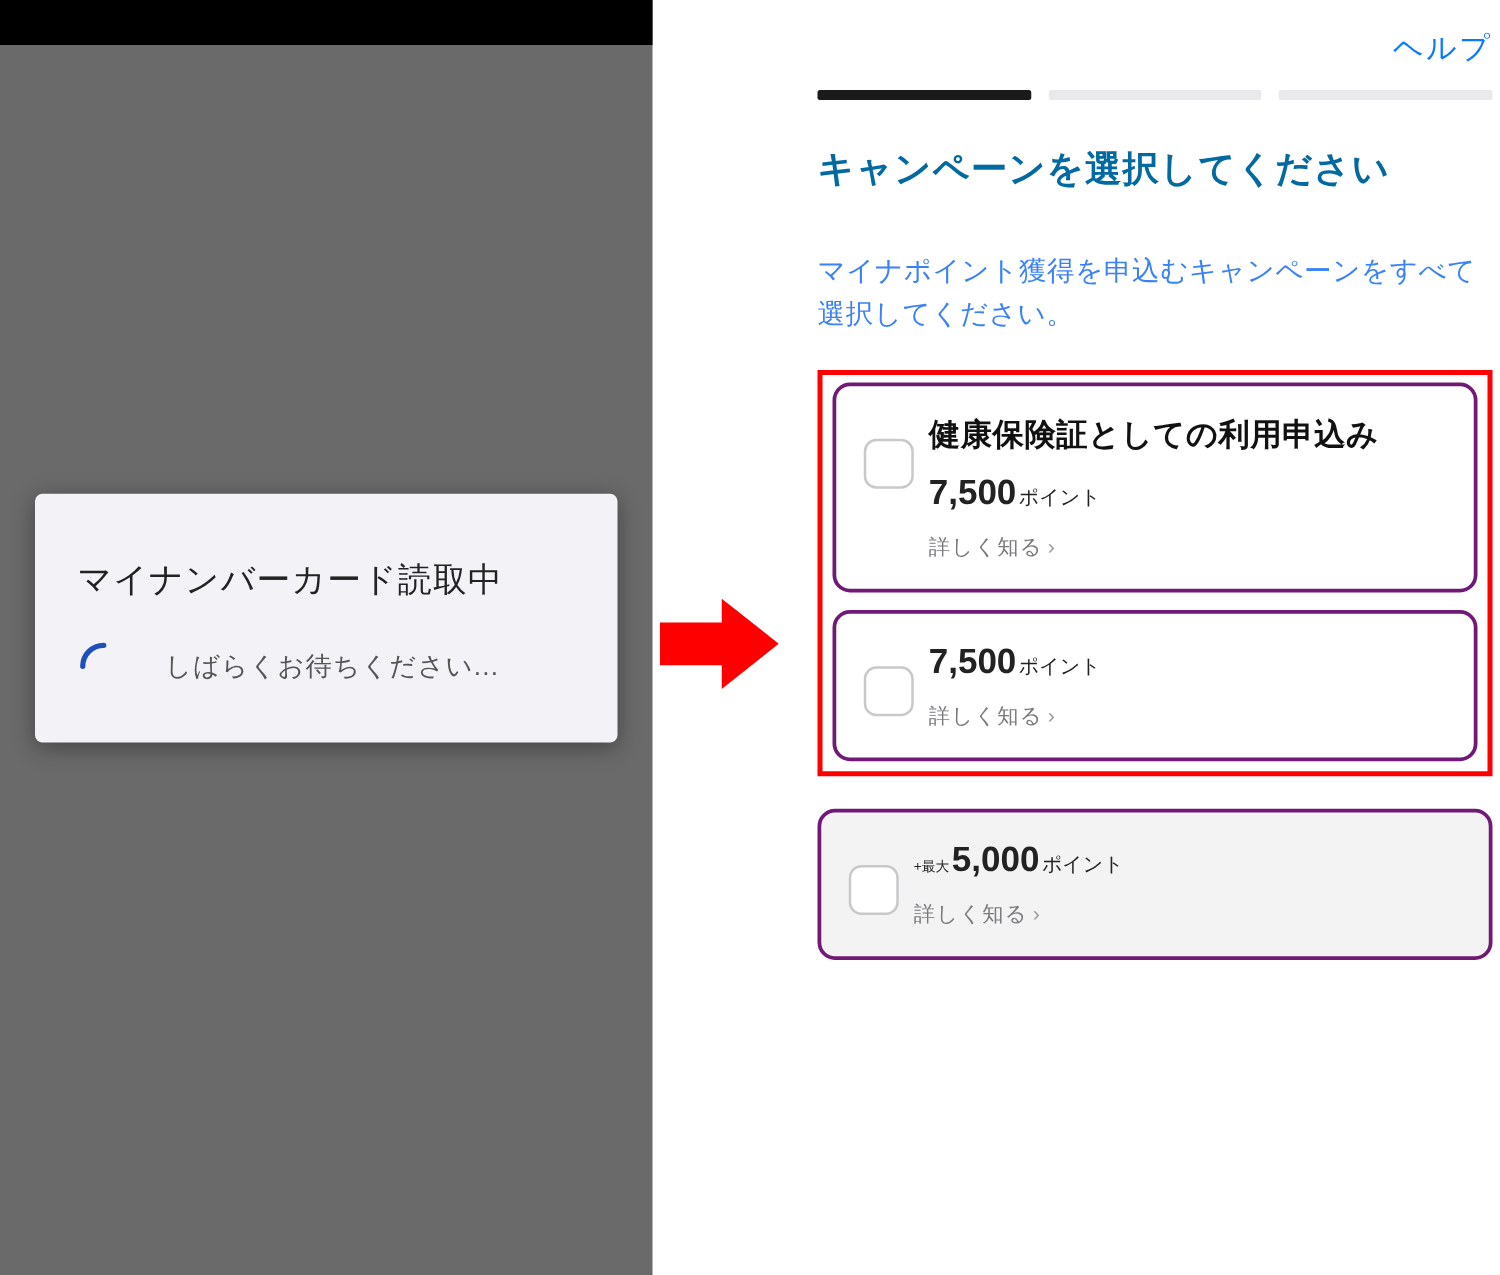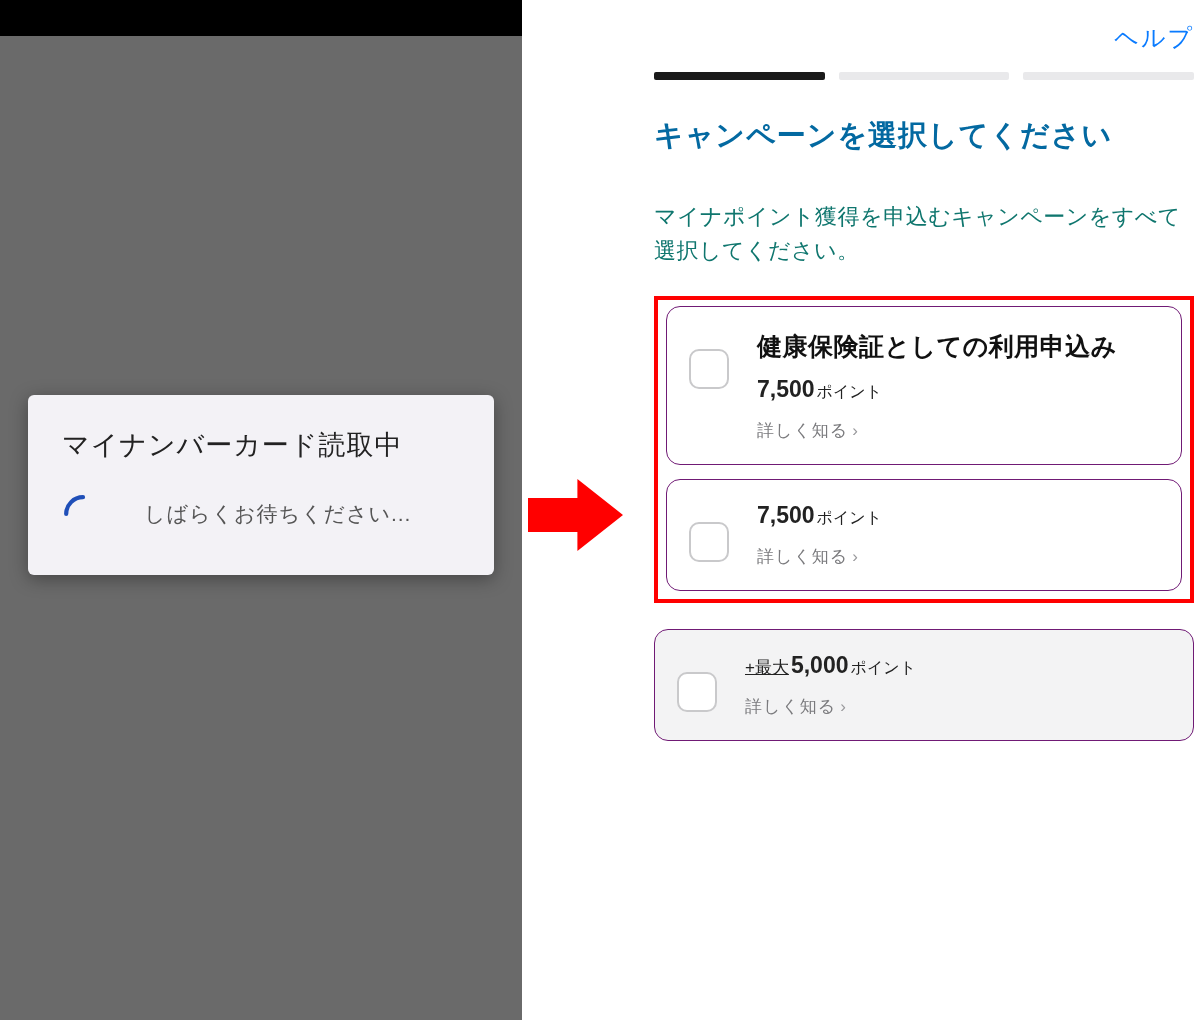--- a/index.html
+++ b/index.html
@@ -25,33 +25,33 @@
     height: 36px;
     background: #000;
   }
   .loading-card {
     position: absolute;
     left: 28px;
     right: 28px;
     top: 395px;
     background: #f3f2f6;
     border-radius: 6px;
-    padding: 32px 34px 40px 34px;
+    padding: 51px 34px 40px 34px;
     box-shadow: 0 4px 18px rgba(0,0,0,0.35);
   }
   .loading-title {
     font-size: 27px;
     color: #222;
     letter-spacing: 1px;
     margin-bottom: 30px;
   }
   .loading-row {
     display: flex;
     align-items: center;
-    gap: 40px;
+    gap: 28px;
   }
   .spinner {
     width: 42px;
     height: 42px;
     flex-shrink: 0;
   }
   .spinner svg { width: 100%; height: 100%; }
   .loading-sub {
     font-size: 21px;
     color: #555;
@@ -107,38 +107,38 @@
 
   .page-title {
     font-size: 29px;
     font-weight: 700;
     color: #0369a1;
     letter-spacing: 1px;
     margin-bottom: 44px;
   }
   .page-desc {
     font-size: 22px;
-    color: #0f766e;
+    color: #3b82f6;
     line-height: 1.55;
     letter-spacing: 0.5px;
     margin-bottom: 28px;
   }
 
   .highlight-box {
     border: 4px solid #ff0000;
     padding: 6px 8px 8px 8px;
     margin-bottom: 26px;
   }
 
   .option-card {
-    border: 1px solid #701a75;
+    border: 3px solid #701a75;
     border-radius: 14px;
     padding: 22px 22px 22px 22px;
     display: flex;
-    gap: 28px;
+    gap: 12px;
     margin-bottom: 14px;
     background: #fff;
   }
   .option-card.completed {
     background: #f3f3f4;
   }
   .option-check {
     width: 40px;
     height: 40px;
     border: 2px solid #c9c9cb;
@@ -154,23 +154,23 @@
     color: #111;
     line-height: 1.4;
     margin-bottom: 12px;
     letter-spacing: 0.5px;
   }
   .option-points {
     font-size: 20px;
     color: #222;
     margin-bottom: 16px;
   }
-  .option-points .num { font-weight: 700; font-size: 23px; }
+  .option-points .num { font-weight: 700; font-size: 28px; }
   .option-points .unit { font-size: 16px; margin-left: 2px; }
-  .option-points .prefix { font-size: 17px; margin-right: 2px; text-decoration: underline; }
+  .option-points .prefix { font-size: 11px; margin-right: 2px; }
   .option-more {
     font-size: 17px;
     color: #7a7a7d;
     letter-spacing: 1px;
   }
   .option-more .chev { margin-left: 4px; color: #9a9a9d; }
 
   .section-label {
     font-size: 24px;
     font-weight: 700;

